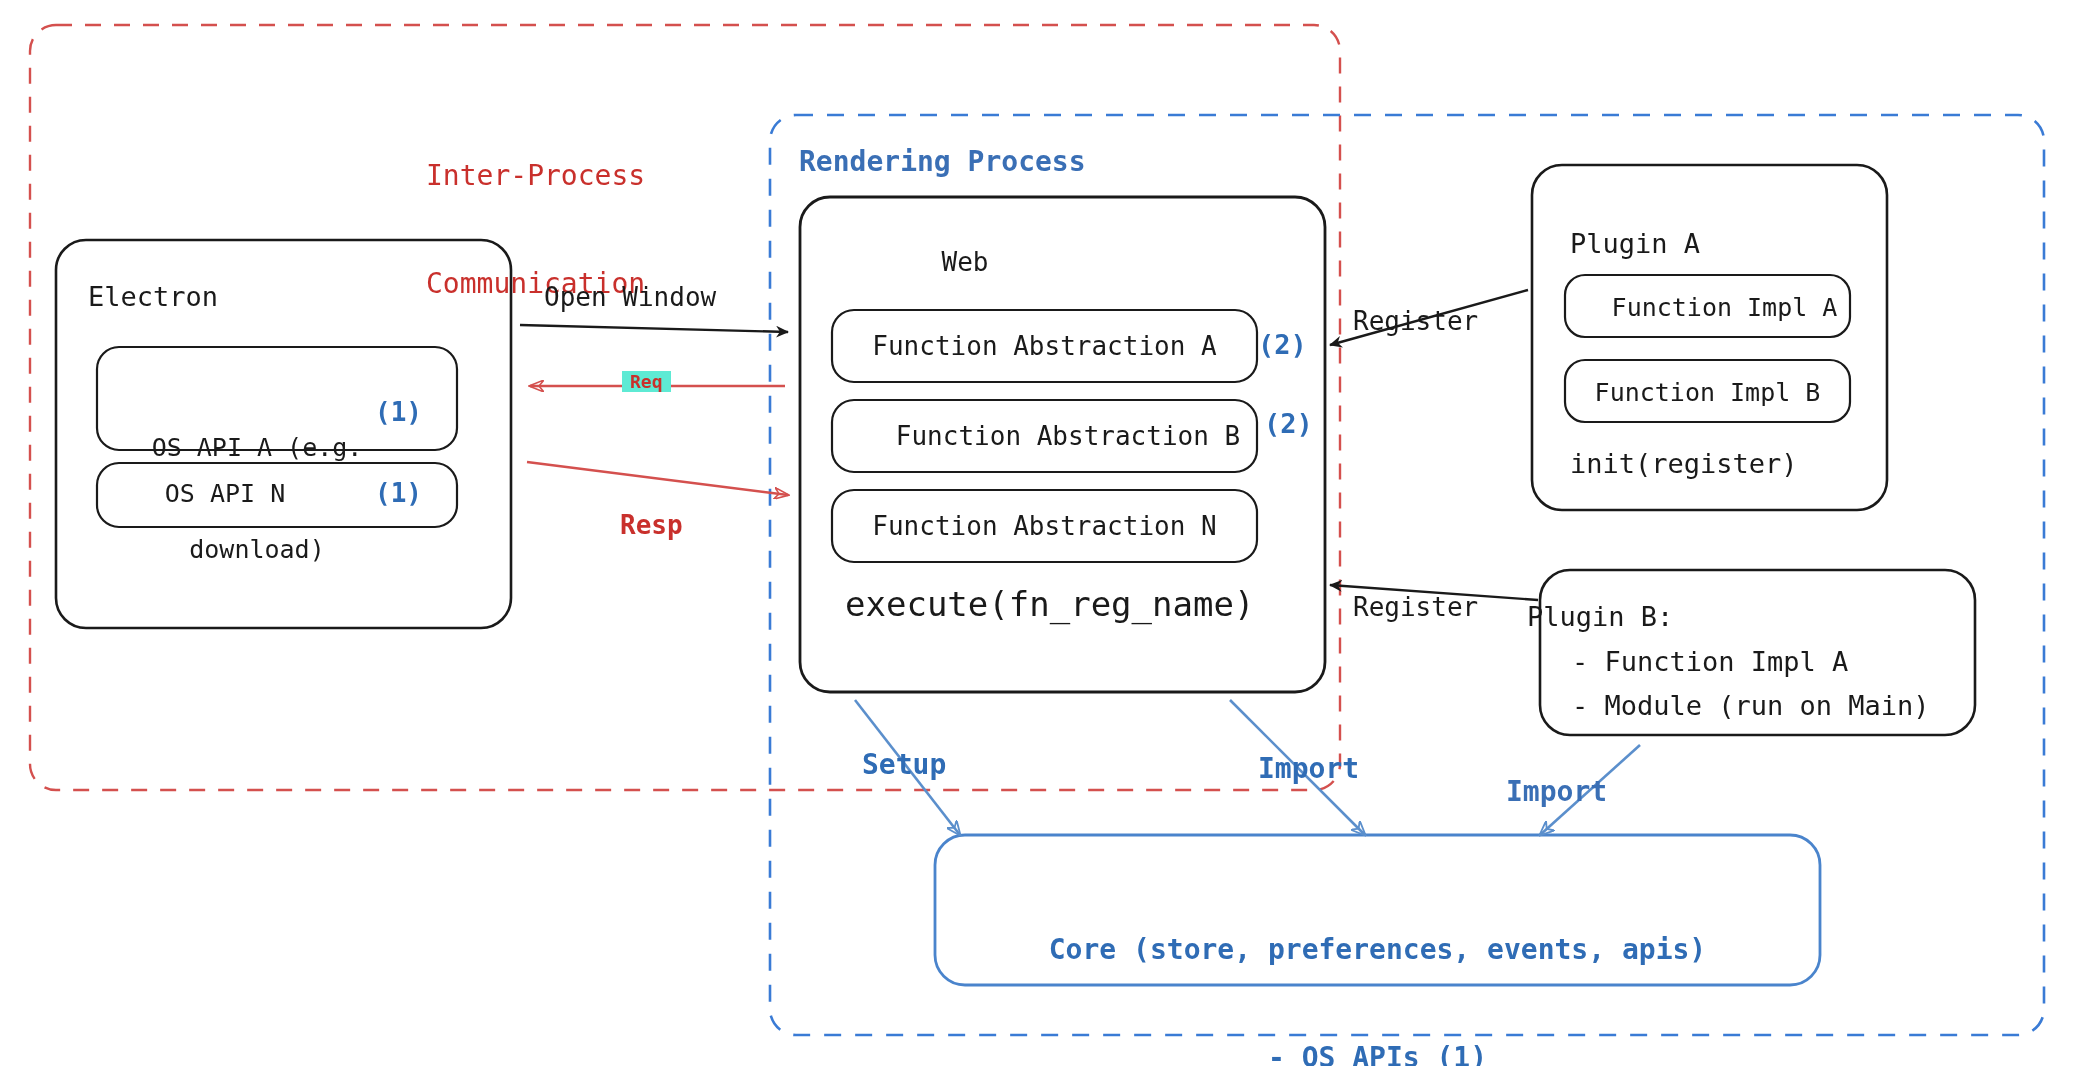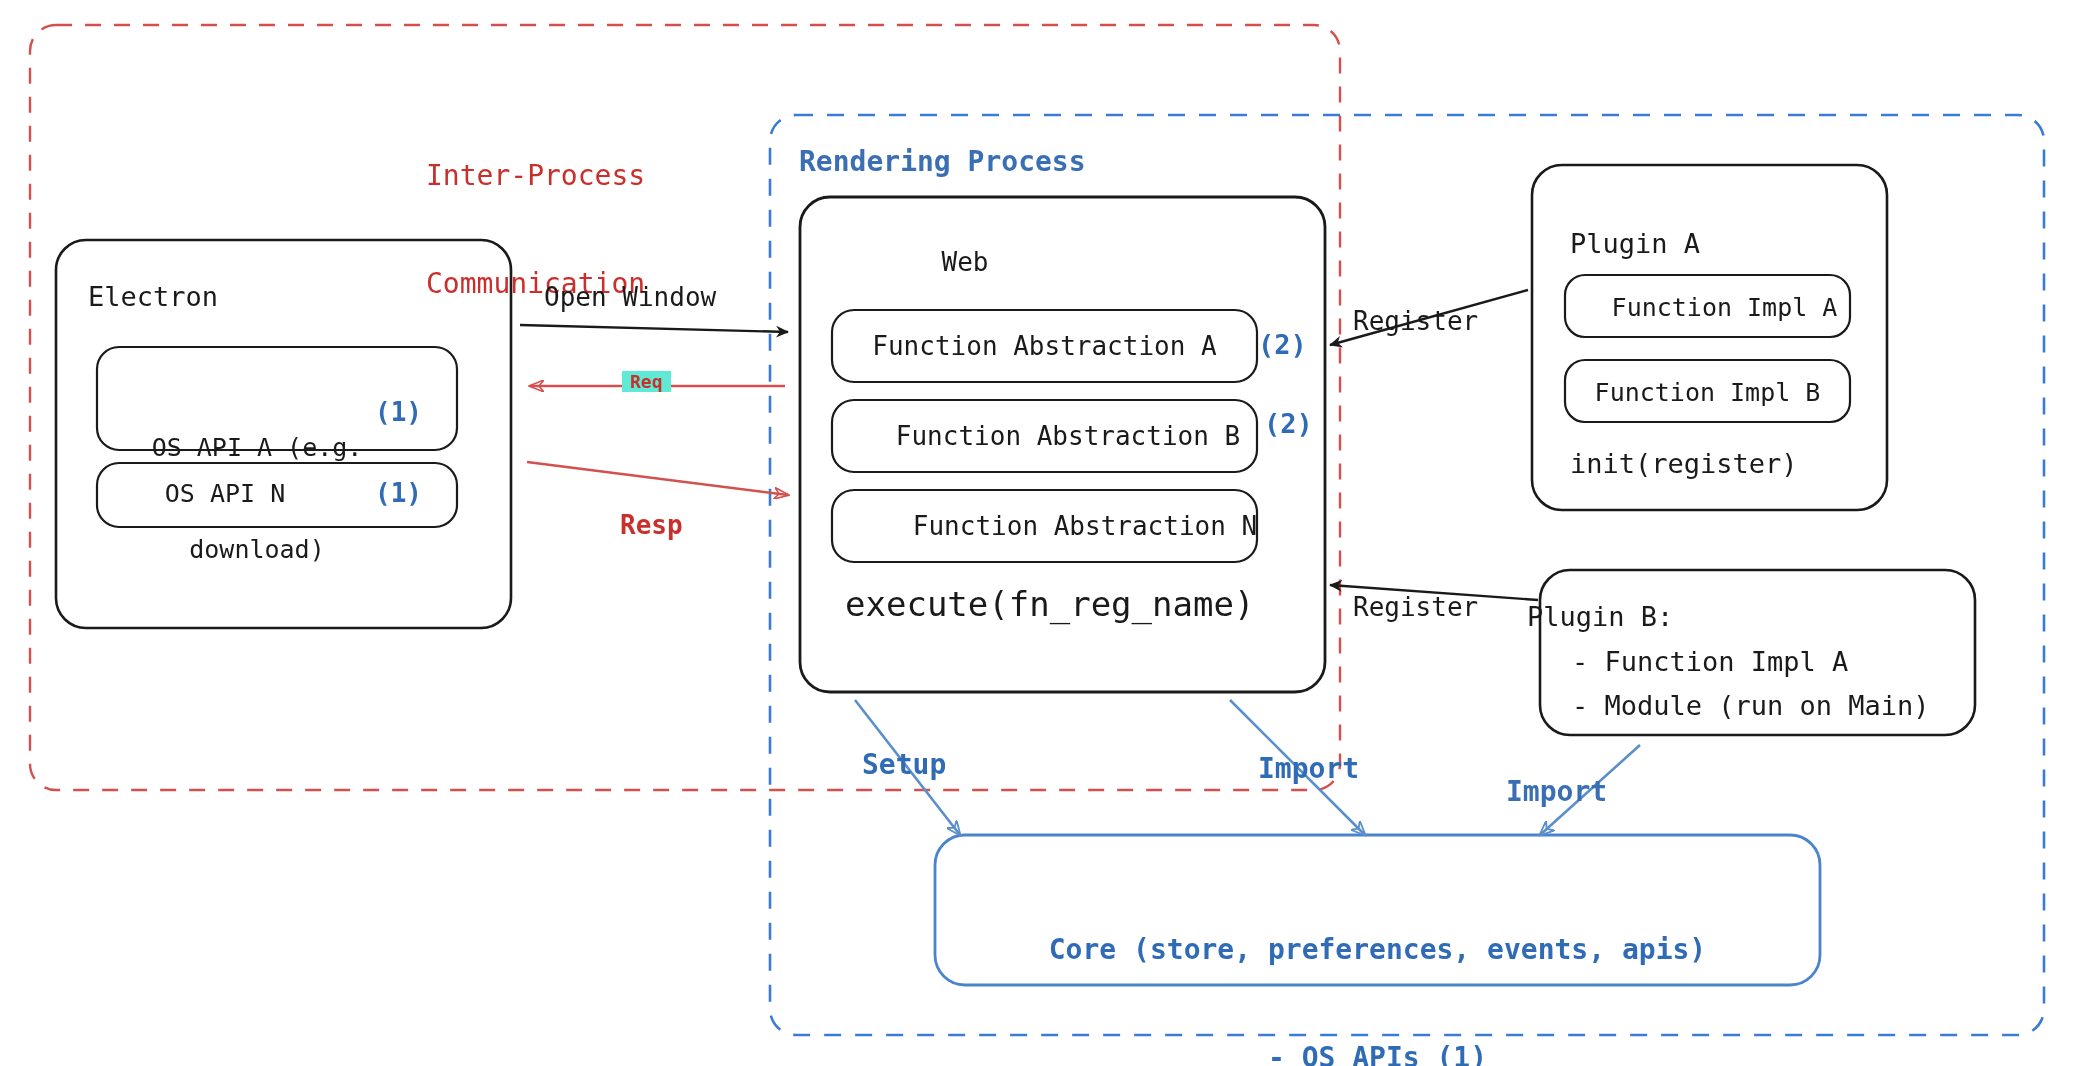--- a/index.html
+++ b/index.html
@@ -129,21 +129,21 @@
   <div class="lbl red-lbl" style="left:612px; top:466px; font-size:26px; font-weight:bold; background:#ffffff; padding:0 8px;margin-top:44px;">Resp</div>
 
   <div class="lbl center" style="left:855px; top:247px; width:220px; font-size:26px;">Web</div>
 
   <div class="lbl center" style="left:832px; top:331px; width:425px; font-size:26px;">Function Abstraction A</div>
   <div class="lbl blue-bold" style="left:1258px; top:329px; font-size:27px;">(2)</div>
 
   <div class="lbl center" style="left:832px; top:421px; width:472px; font-size:26px;">Function Abstraction B</div>
   <div class="lbl blue-bold" style="left:1264px; top:408px; font-size:27px;">(2)</div>
 
-  <div class="lbl center" style="left:832px; top:511px; width:506px; font-size:26px;">Function Abstraction N</div>
+  <div class="lbl center" style="left:832px; top:511px; width:425px; font-size:26px;">Function Abstraction N</div>
 
   <div class="lbl" style="left:845px; top:584px; font-size:34px;">execute(fn_reg_name)</div>
 
   <div class="lbl" style="left:1570px; top:228px; font-size:27px;">Plugin A</div>
   <div class="lbl center" style="left:1565px; top:293px; width:285px; font-size:25px;padding-left:17px;">Function Impl A</div>
   <div class="lbl center" style="left:1565px; top:378px; width:285px; font-size:25px;">Function Impl B</div>
   <div class="lbl" style="left:1570px; top:448px; font-size:27px;">init(register)</div>
 
   <div class="lbl" style="left:1527px; top:601px; font-size:27px;text-align:center;">Plugin B:</div>
   <div class="lbl" style="left:1572px; top:646px; font-size:27px;">- Function Impl A</div>

